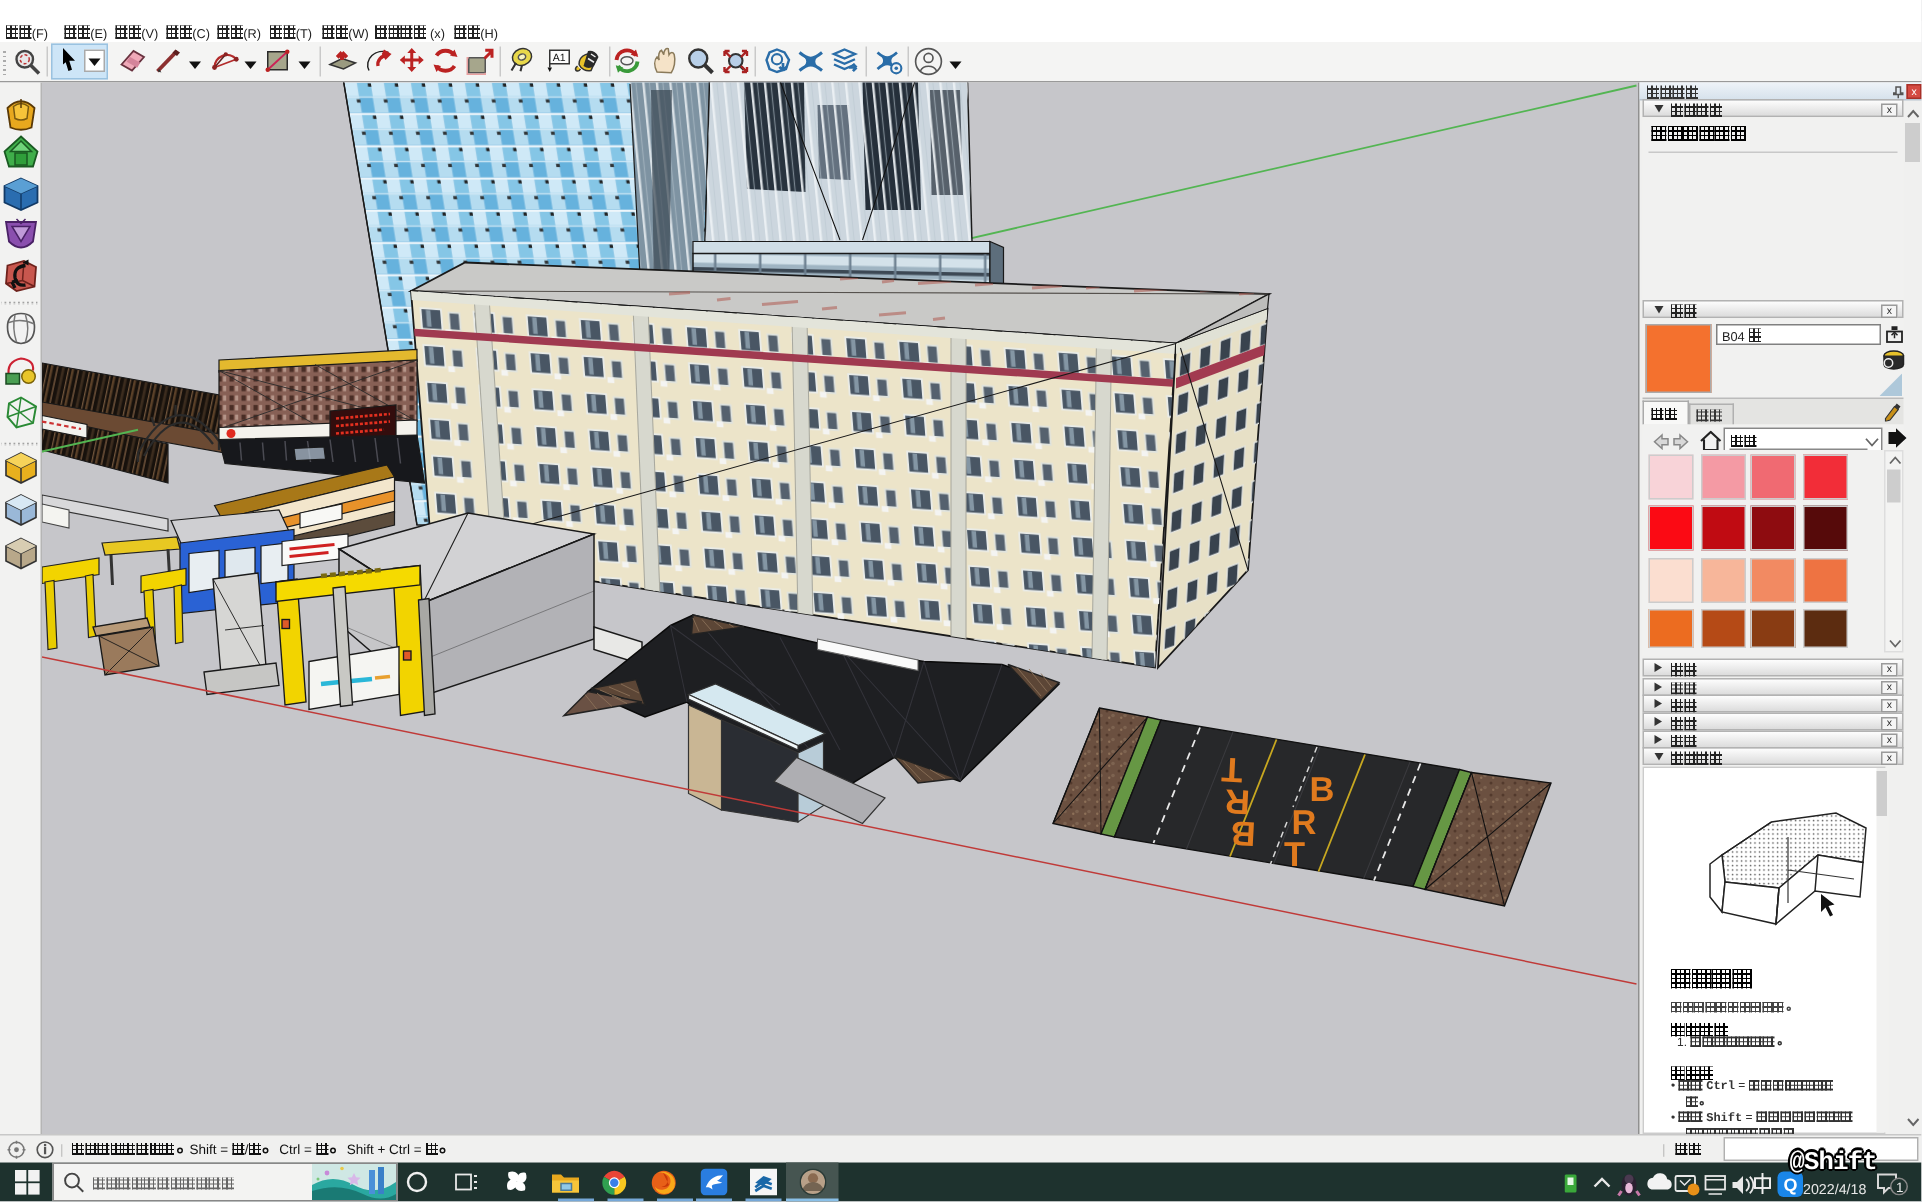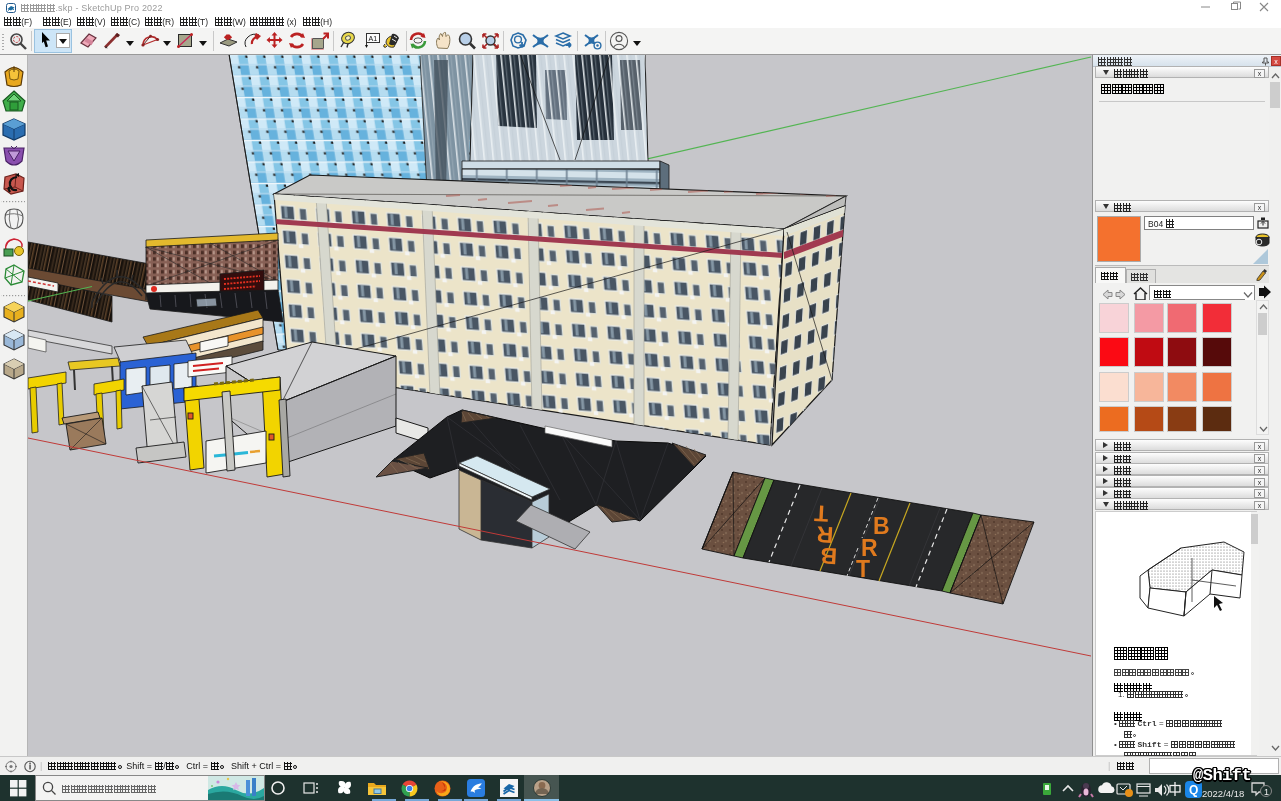--- a/index.html
+++ b/index.html
@@ -29,34 +29,20 @@
 
 #status{left:0;top:756px;width:1092px;height:19px;background:#f0f0ef;border-top:1px solid #c8c8c8;font-size:9px;color:#222}
 #vcb{left:1092px;top:756px;width:189px;height:19px;background:#f0f0ef;border-top:1px solid #c8c8c8;font-size:9px;color:#222}
 
 #task{left:0;top:775px;width:1281px;height:26px;background:#1e322e}
 #wm{left:1193px;top:766px;font-weight:bold;font-size:17px;color:#fff;letter-spacing:-0.5px;
 text-shadow:-1.5px 0 #000,1.5px 0 #000,0 -1.5px #000,0 1.5px #000,-1px -1px #000,1px 1px #000,-1px 1px #000,1px -1px #000;font-family:"Liberation Mono",monospace}
 </style></head><body>
 <div id="root">
 
-<div class="abs" id="title">
- <svg class="abs" style="left:6px;top:2.5px" width="10" height="10">
-        <rect x="0.5" y="0.5" width="9" height="9" rx="2" fill="#fff" stroke="#245a8d"></rect>
-        <path d="M1.5,6 L5,3 L8.5,4.5 L5,7.5 Z" fill="#1c6ba0"></path>
-        <path d="M2,7.5 L5,5.5 L8,6.5" stroke="#1c6ba0" fill="none"></path>
-      </svg>
- <span class="tx"><i class="z"></i><i class="z"></i><i class="z"></i><i class="z"></i>.skp - SketchUp Pro 2022</span>
- <svg class="abs" style="left:1196px;top:0" width="85" height="14">
-  <line x1="5" y1="7" x2="14" y2="7" stroke="#888" stroke-width="1"></line>
-  <rect x="35.5" y="3.5" width="6" height="6" fill="none" stroke="#888"></rect>
-        <path d="M37.5,3.5 v-1.5 h7 v7 h-2" fill="none" stroke="#888"></path>
-  <path d="M64,3 l8,8 m0,-8 l-8,8" stroke="#888" stroke-width="1.1" fill="none"></path>
- </svg>
-</div>
 
 <div class="abs" id="menu">
  <span class="mi" style="left:4px"><i class="z"></i><i class="z"></i>(F)</span>
  <span class="mi" style="left:43px"><i class="z"></i><i class="z"></i>(E)</span>
  <span class="mi" style="left:77px"><i class="z"></i><i class="z"></i>(V)</span>
  <span class="mi" style="left:111px"><i class="z"></i><i class="z"></i>(C)</span>
  <span class="mi" style="left:145px"><i class="z"></i><i class="z"></i>(R)</span>
  <span class="mi" style="left:180px"><i class="z"></i><i class="z"></i>(T)</span>
  <span class="mi" style="left:215px"><i class="z"></i><i class="z"></i>(W)</span>
  <span class="mi" style="left:250px"><i class="z"></i><i class="z"></i><i class="z"></i><i class="z"></i> (x)</span>

